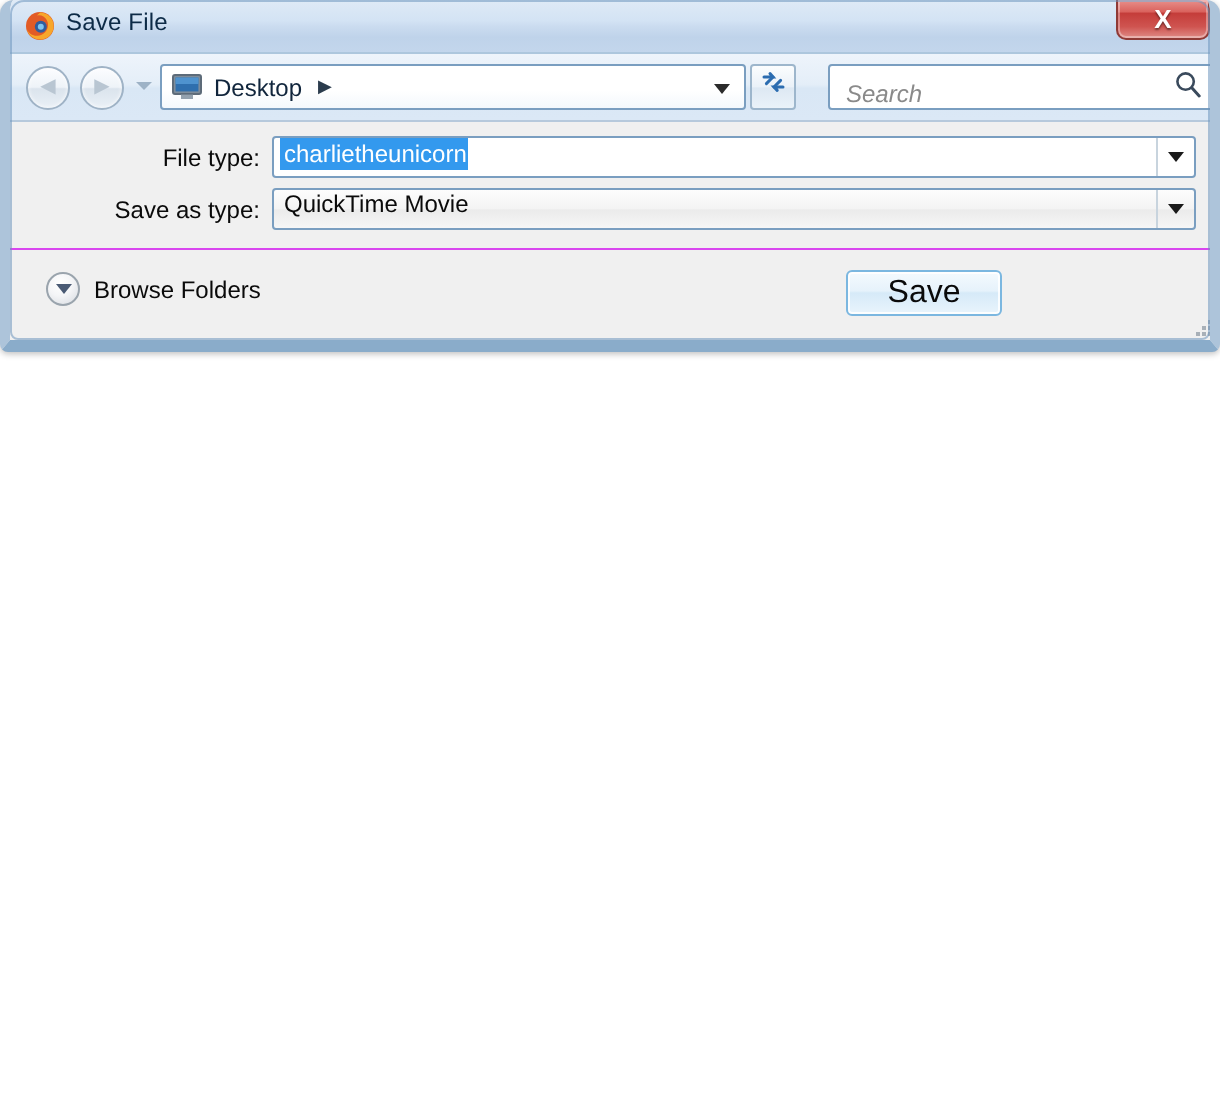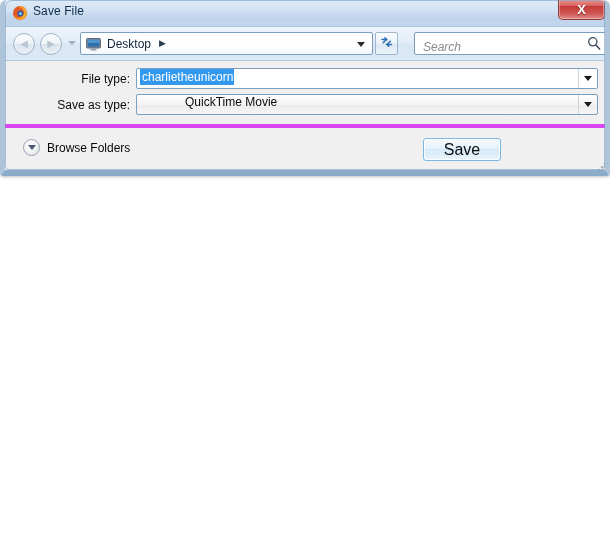--- a/index.html
+++ b/index.html
@@ -290,21 +290,20 @@
     left: 136px;
     top: 7px;
     width: 462px;
   }
   .combo-savetype {
     left: 136px;
     top: 33px;
     width: 462px;
     background: linear-gradient(to bottom, #fdfdfd 0%, #f3f3f3 50%, #ebebeb 52%, #f6f6f6 100%);
     cursor: default;
-    padding-left: 43px;
   }
   .combo-dd {
     position: absolute;
     right: 0px;
     top: 0px;
     width: 18px;
     height: 19px;
     border-left: 1px solid #c8d4de;
     display: flex;
     align-items: center;
@@ -335,21 +334,21 @@
   }
 
   
   .footer {
     position: absolute;
     left: -5px;
     top: 124px;
     width: 610px;
     height: 46px;
     background: #f0f0f0;
-    border-top: 4px solid #d946ef;
+    border-top: 1px solid #d946ef;
   }
 
   .browse-btn {
     position: absolute;
     left: 23px;
     top: 11px;
     display: flex;
     align-items: center;
     cursor: default;
   }

